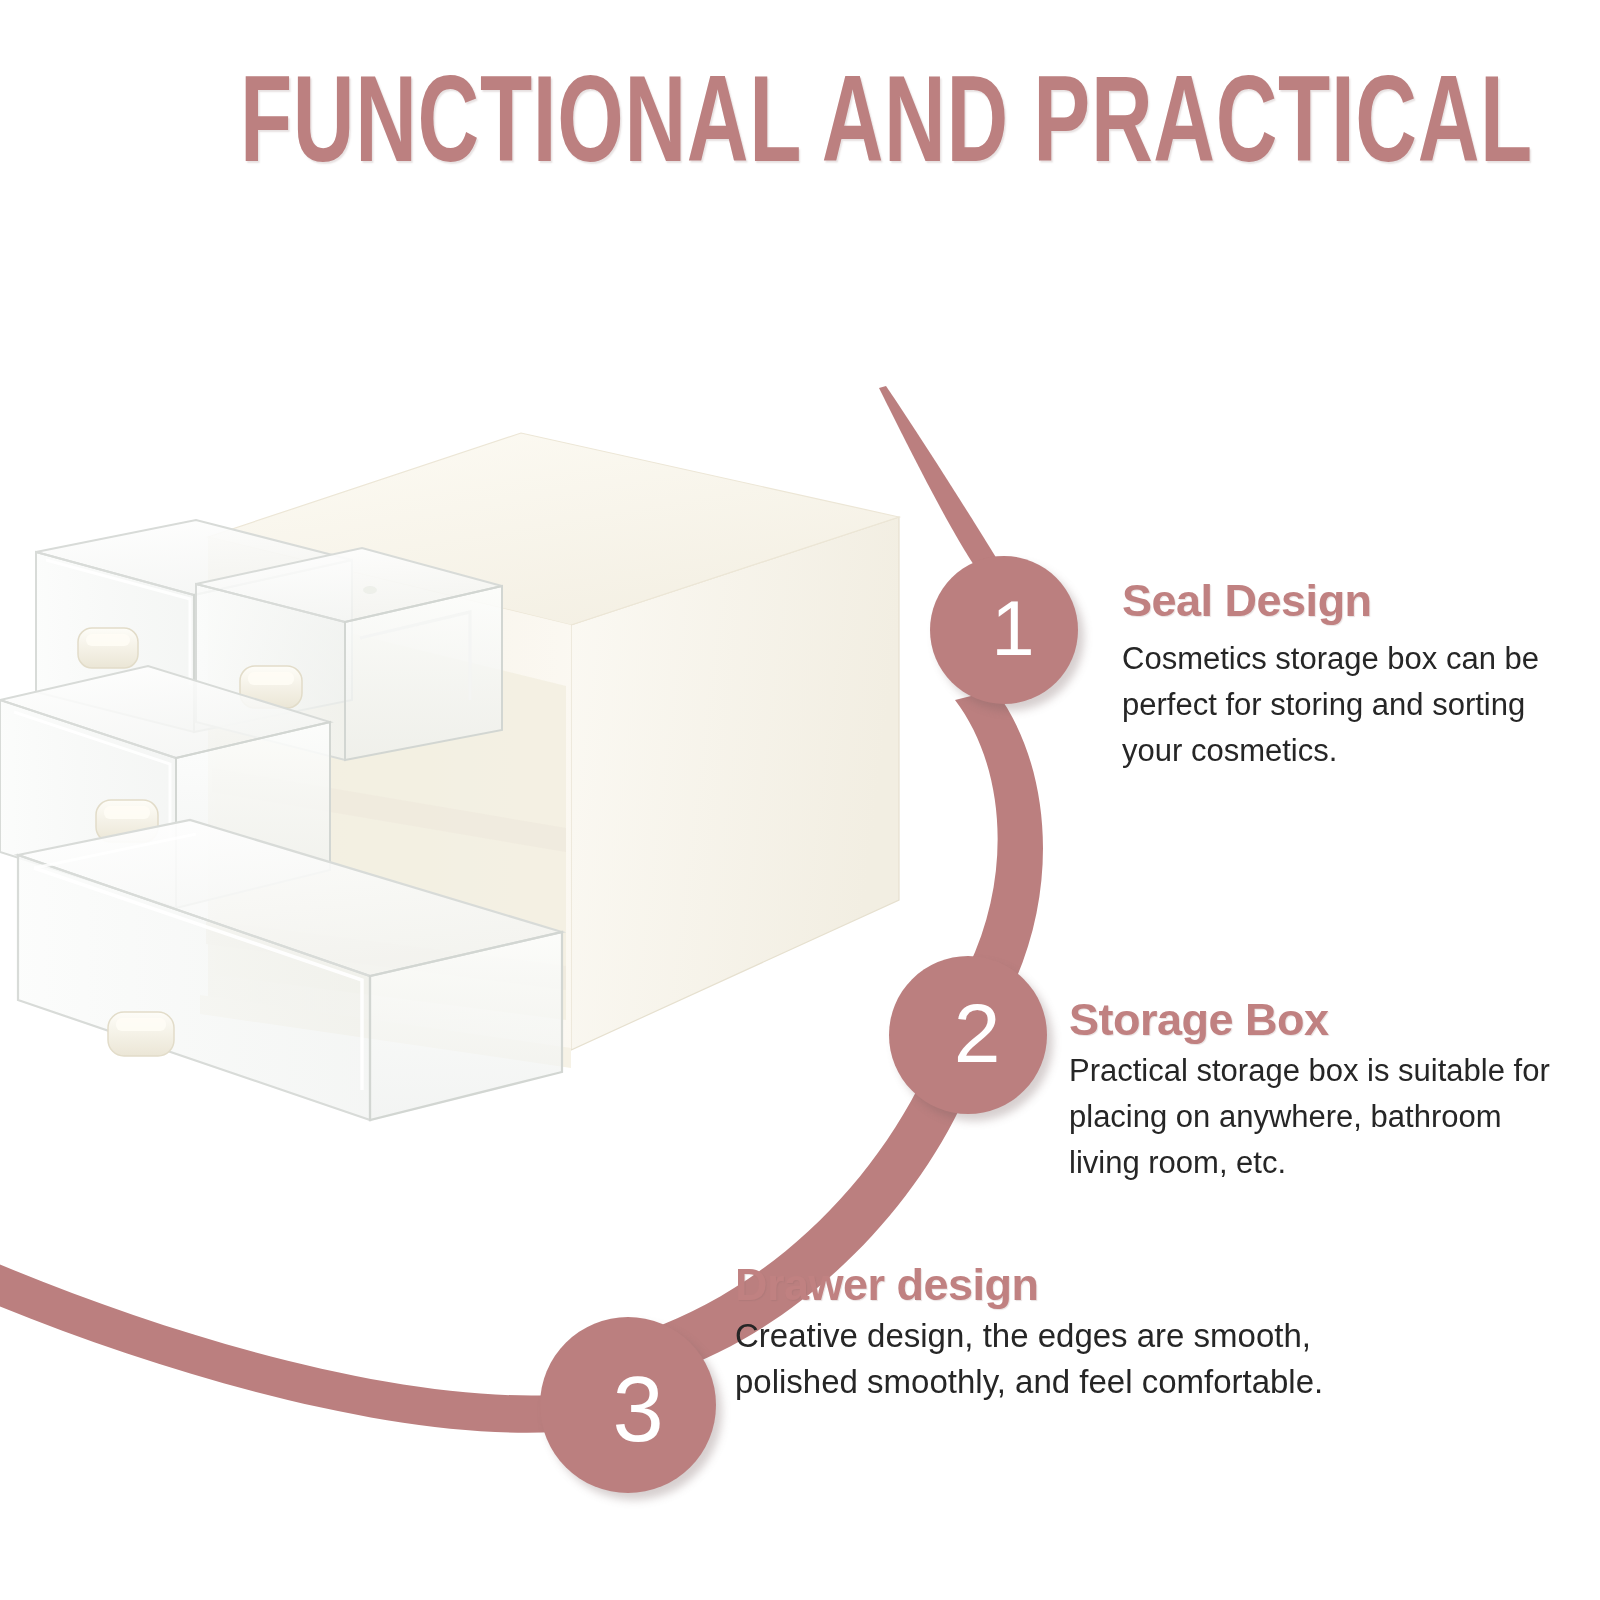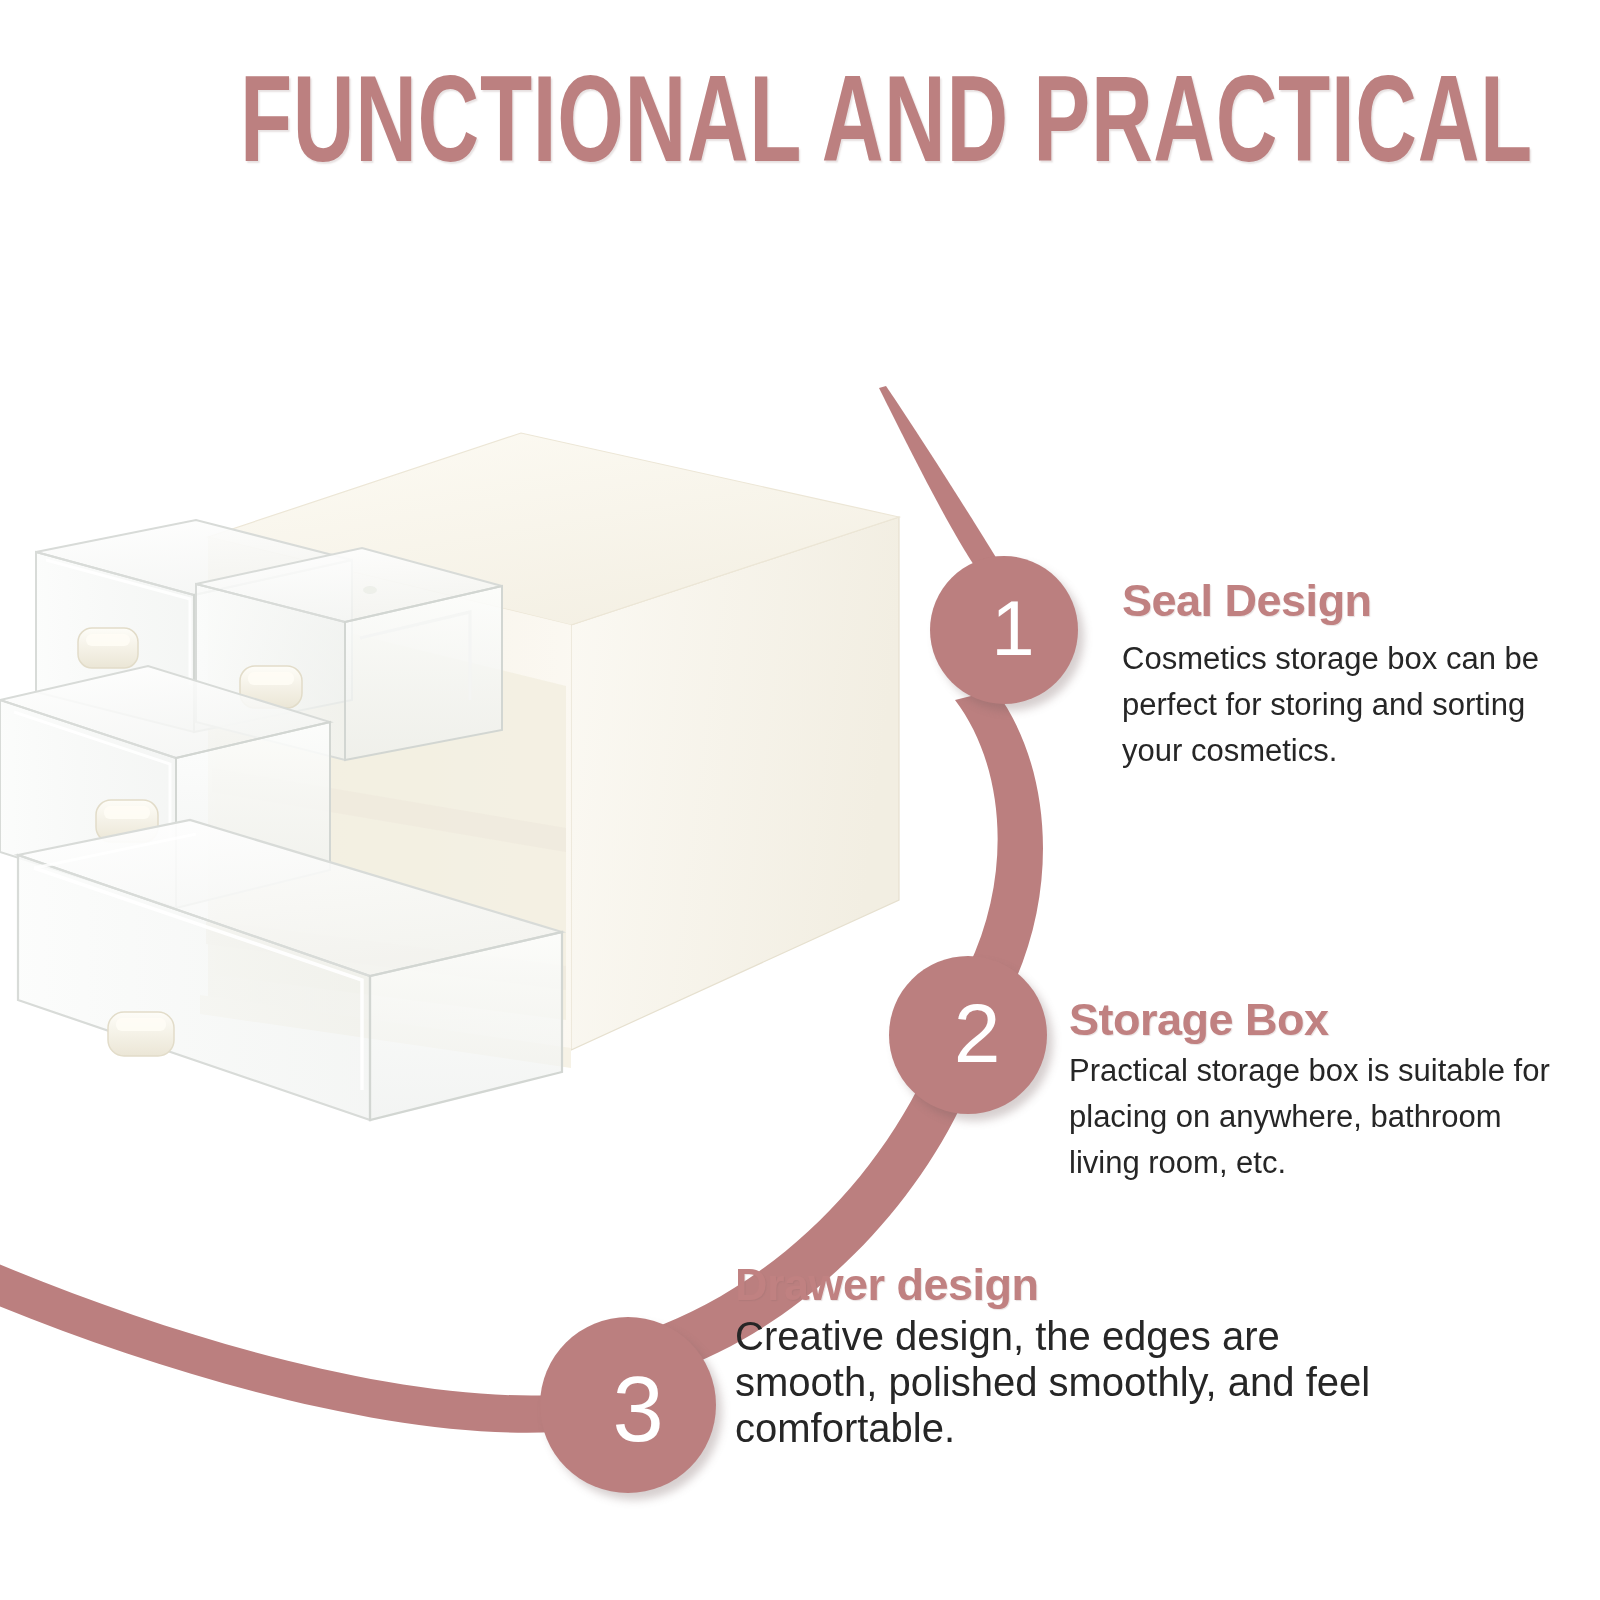--- a/index.html
+++ b/index.html
@@ -90,21 +90,21 @@
   #block-1 { left: 1122px; top: 576px;  width: 440px; }
   #block-1 .feature-head { font-size: 45px; line-height: 50px; margin-bottom: 10px; }
   #block-1 .feature-body { font-size: 31px; line-height: 46px; }
 
   #block-2 { left: 1069px; top: 995px;  width: 492px; }
   #block-2 .feature-head { font-size: 45px; line-height: 50px; margin-bottom: 3px; }
   #block-2 .feature-body { font-size: 31px; line-height: 46px; }
 
   #block-3 { left: 735px;  top: 1260px; width: 660px; }
   #block-3 .feature-head { font-size: 45px; line-height: 50px; margin-bottom: 3px; }
-  #block-3 .feature-body { font-size: 40px; line-height: 46px; }
+  #block-3 .feature-body { font-size: 33px; line-height: 46px; }
 </style>
 </head>
 <body>
 
 <div id="page">
 
   <div id="title">FUNCTIONAL AND PRACTICAL</div>
 
   <div id="product">
     <svg width="920" height="900" viewBox="0 0 920 900">

